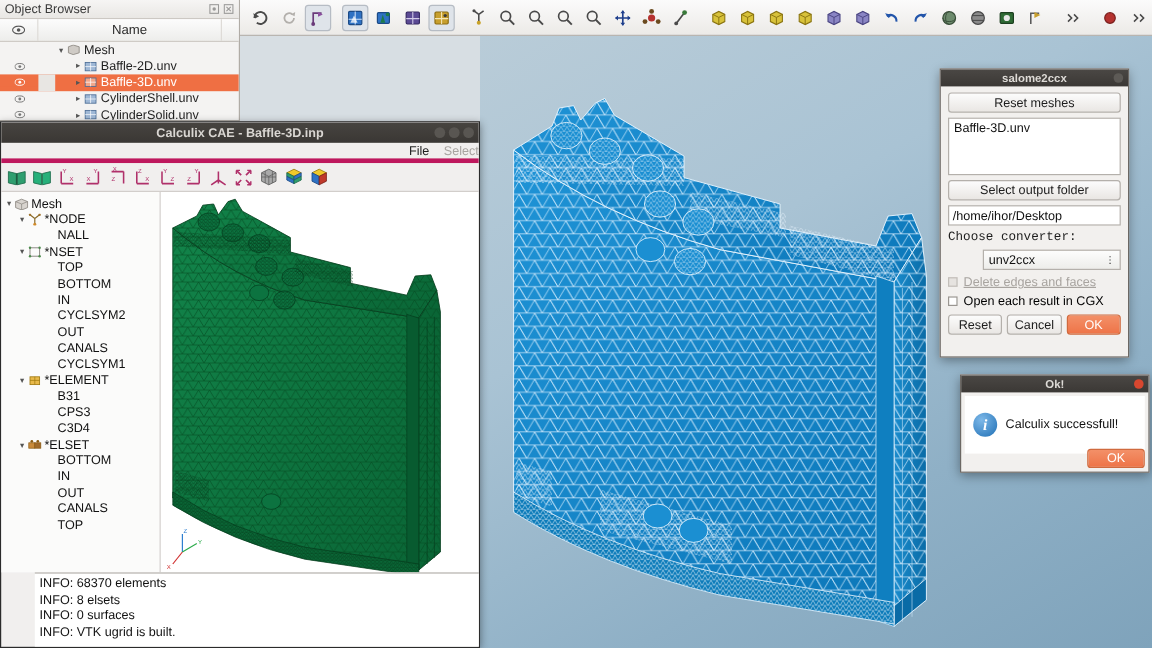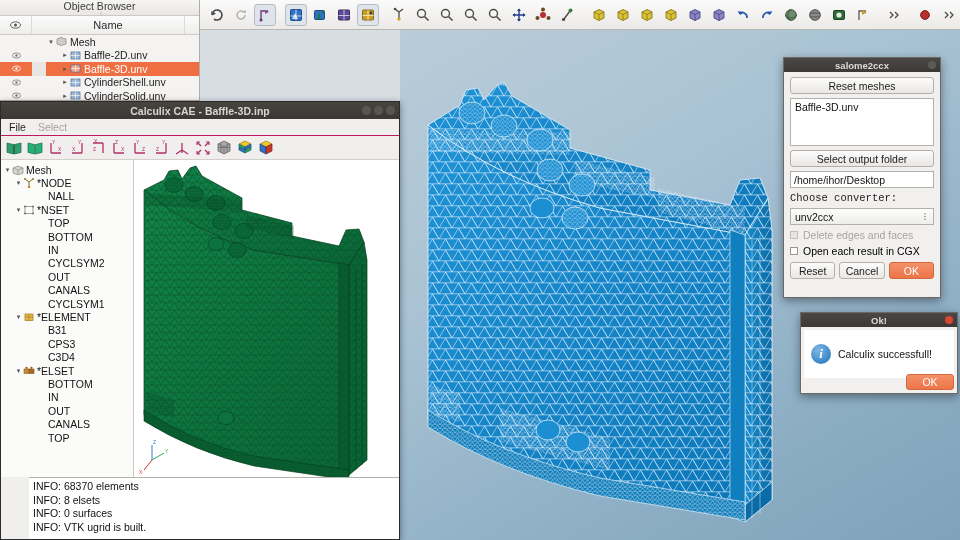--- a/index.html
+++ b/index.html
@@ -30,21 +30,21 @@
   
   #object-browser {
     position:absolute; left:0; top:0; width:200px; height:101px;
     background:#f4f3f2; border-right:1px solid #b0aca6;
     border-bottom:1px solid #b0aca6; overflow:hidden;
   }
   #ob-titlebar {
     height:16px; background:linear-gradient(#f6f5f4,#e9e7e4);
     border-bottom:1px solid #ccc8c3;
     display:flex; align-items:center; padding:0 4px;
-    font-size:10.5px; color:#3a3a3a;flex-direction:column;
+    font-size:10.5px; color:#3a3a3a;
   }
   #ob-titlebar .spacer{flex:1;}
   .ob-winbtn{width:9px;height:9px;margin-left:3px;opacity:.55;}
   #ob-header {
     height:19px; display:flex; background:linear-gradient(#fcfcfc,#ededeb);
     border-bottom:1px solid #cfcbc6; align-items:center;
     font-size:11px; color:#2b2b2b;
   }
   #ob-header .col-eye{width:32px; display:flex; align-items:center; justify-content:center;
      border-right:1px solid #dedbd7; height:100%;}
@@ -71,22 +71,22 @@
     overflow:hidden;
   }
   #cgx-titlebar{
     height:17px; background:linear-gradient(#474440,#3a3734);
     display:flex; align-items:center; justify-content:center;
     color:#d9d6d2; font-size:10.5px; position:relative; font-weight:bold;
   }
   #cgx-titlebar .wbtns{position:absolute;right:4px;top:4px;display:flex;gap:3px;}
   .wbtn{width:9px;height:9px;border-radius:50%;background:#595652;}
   #cgx-menubar{
-    height:17px; background:#f1efee; border-bottom:1px solid #be185d;
-    display:flex; align-items:center; gap:12px; padding-left:8px; font-size:10.5px;
+    height:17px; background:#f1efee; border-bottom:4px solid #be185d;
+    display:flex; align-items:center; gap:12px; padding-left:8px; font-size:10.5px;justify-content:flex-end;
   }
   .menu-item{color:#1f1f1f;}
   .menu-item.disabled{color:#a8a4a0;}
   #cgx-toolbar{
     height:24px; background:#f1efee; border-bottom:1px solid #d2cecb;
     display:flex; align-items:center; gap:1px; padding-left:3px;
   }
   .cgx-ic{width:20px;height:20px;display:flex;align-items:center;justify-content:center;}
   #cgx-body{ position:absolute; left:0; top:58px; right:0; bottom:62px; display:flex;}
   #cgx-tree{
@@ -140,25 +140,25 @@
     padding:2px 4px;color:#111;
   }
   .textinput{
     background:#fff;border:1px solid #b4b0ab;height:17px;font-size:10.5px;
     padding:0 3px;display:flex;align-items:center;color:#111;
   }
   .lbl{font-size:10.5px;color:#1d1d1d;font-family:Liberation Mono, monospace;}
   .combo{
     background:linear-gradient(#fdfdfd,#ededea);border:1px solid #b4b0ab;height:17px;
     font-size:10.5px;padding:0 4px;display:flex;align-items:center;
-    justify-content:space-between;color:#111;
+    justify-content:space-between;color:#111;margin-left:29px;
   }
   .chkrow{display:flex;align-items:center;gap:5px;font-size:10.5px;}
   .chk{width:8px;height:8px;border:1px solid #9a9691;background:#fff;}
-  .chkrow.disabled{color:#a8a4a0;}
+  .chkrow.disabled{color:#a8a4a0;text-decoration:underline;}
   .chkrow.disabled .chk{background:#e6e3e0;border-color:#c2beb9;}
   .btnrow{display:flex;gap:4px;margin-top:1px;}
   .btnrow .btn{flex:1;}
 
   
   #dlg-ok{
     position:absolute; left:800px; top:312px; width:158px; height:82px;
     background:#f2f0ee; border:1px solid #6c6864;
     box-shadow:0 3px 9px rgba(0,0,0,.4);
   }

